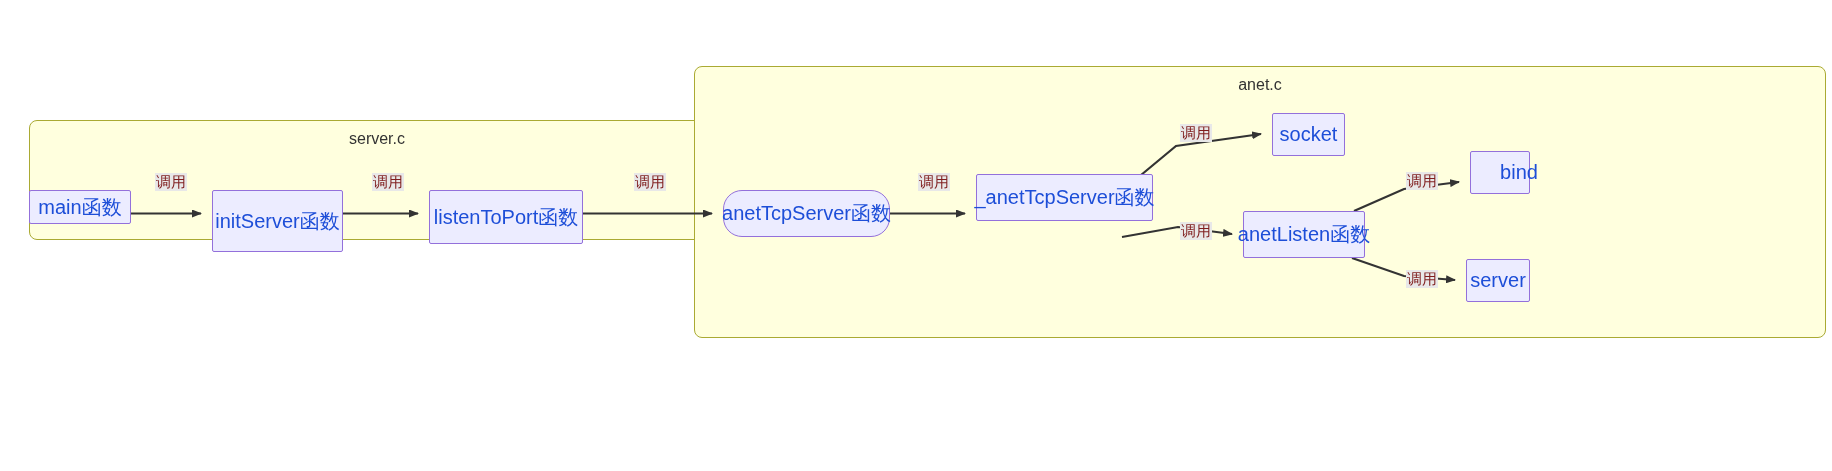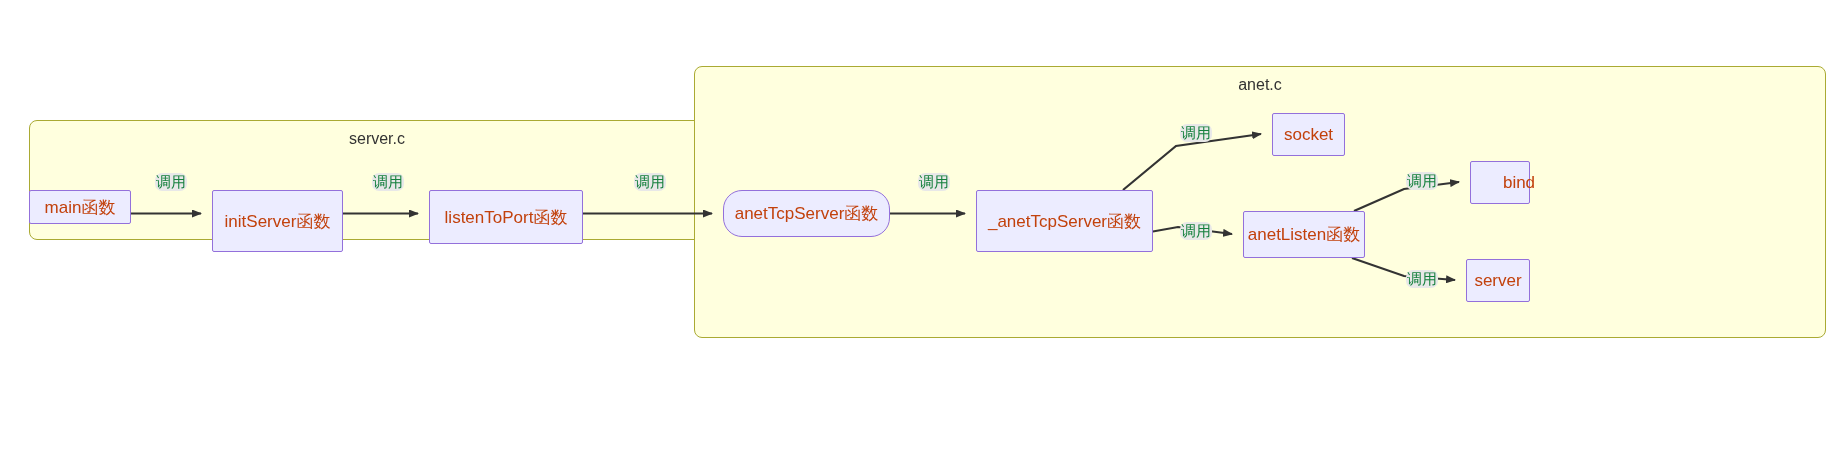--- a/index.html
+++ b/index.html
@@ -47,36 +47,35 @@
   }
   .node {
     position: absolute;
     background: #ececff;
     border: 1px solid #9370db;
     border-radius: 2px;
     box-sizing: border-box;
     display: flex;
     align-items: center;
     justify-content: center;
-    font-size: 17px;
-    color: #c2410c;
+    font-size: 20px;
+    color: #1d4ed8;
     white-space: nowrap;
     padding: 0 10px;
   }
   .edge-label {
     position: absolute;
     background: #e8e8e8;
-    color: #15803d;
+    color: #7f1d1d;
     font-size: 15px;
     line-height: 18px;
     white-space: nowrap;
     padding: 0px 1px;
     transform: translate(-50%, -50%);
     text-align: center;
-    border-radius: 7px;
   }
 </style>
 </head>
 <body>
 
 <div id="canvas">
 
   <div class="cluster" id="cluster-server_c" style="left: 7px; top: 120px; width: 696px; height: 120px; margin-left: 22px;">
     <div class="cluster-title">server.c</div>
   </div>
@@ -108,30 +107,30 @@
   </div>
   <div class="node" id="node-initServer" style="left: 212px; top: 190px; width: 131px; height: 62px;">
     <span>initServer函数</span>
   </div>
   <div class="node" id="node-listenToPort" style="left: 429px; top: 190px; width: 154px; height: 54px;">
     <span>listenToPort函数</span>
   </div>
   <div class="node" id="node-anetTcpServer" style="left: 723px; top: 190px; width: 167px; height: 47px; border-radius: 19px;">
     <span>anetTcpServer函数</span>
   </div>
-  <div class="node" id="node-_anetTcpServer" style="left: 976px; top: 190px; width: 177px; height: 62px;">
+  <div class="node" id="node-_anetTcpServer" style="left: 976px; top: 174px; width: 177px; height: 47px;">
     <span>_anetTcpServer函数</span>
   </div>
   <div class="node" id="node-socket" style="left: 1272px; top: 113px; width: 73px; height: 43px;">
     <span>socket</span>
   </div>
   <div class="node" id="node-anetListen" style="left: 1243px; top: 211px; width: 122px; height: 47px;">
     <span>anetListen函数</span>
   </div>
-  <div class="node" id="node-bind" style="left: 1470px; top: 161px; width: 57px; height: 43px; padding-left: 48px;">
+  <div class="node" id="node-bind" style="left: 1470px; top: 151px; width: 57px; height: 43px; padding-left: 48px;">
     <span>bind</span>
   </div>
   <div class="node" id="node-listen" style="left: 1466px; top: 259px; width: 64px; height: 43px;">
     <span>server</span>
   </div>
 
   <div class="edge-label" id="elabel-e1" style="left: 171px; top: 182px;">调用</div>
   <div class="edge-label" id="elabel-e2" style="left: 388px; top: 182px;">调用</div>
   <div class="edge-label" id="elabel-e3" style="left: 650px; top: 182px;">调用</div>
   <div class="edge-label" id="elabel-e4" style="left: 934px; top: 182px;">调用</div>

